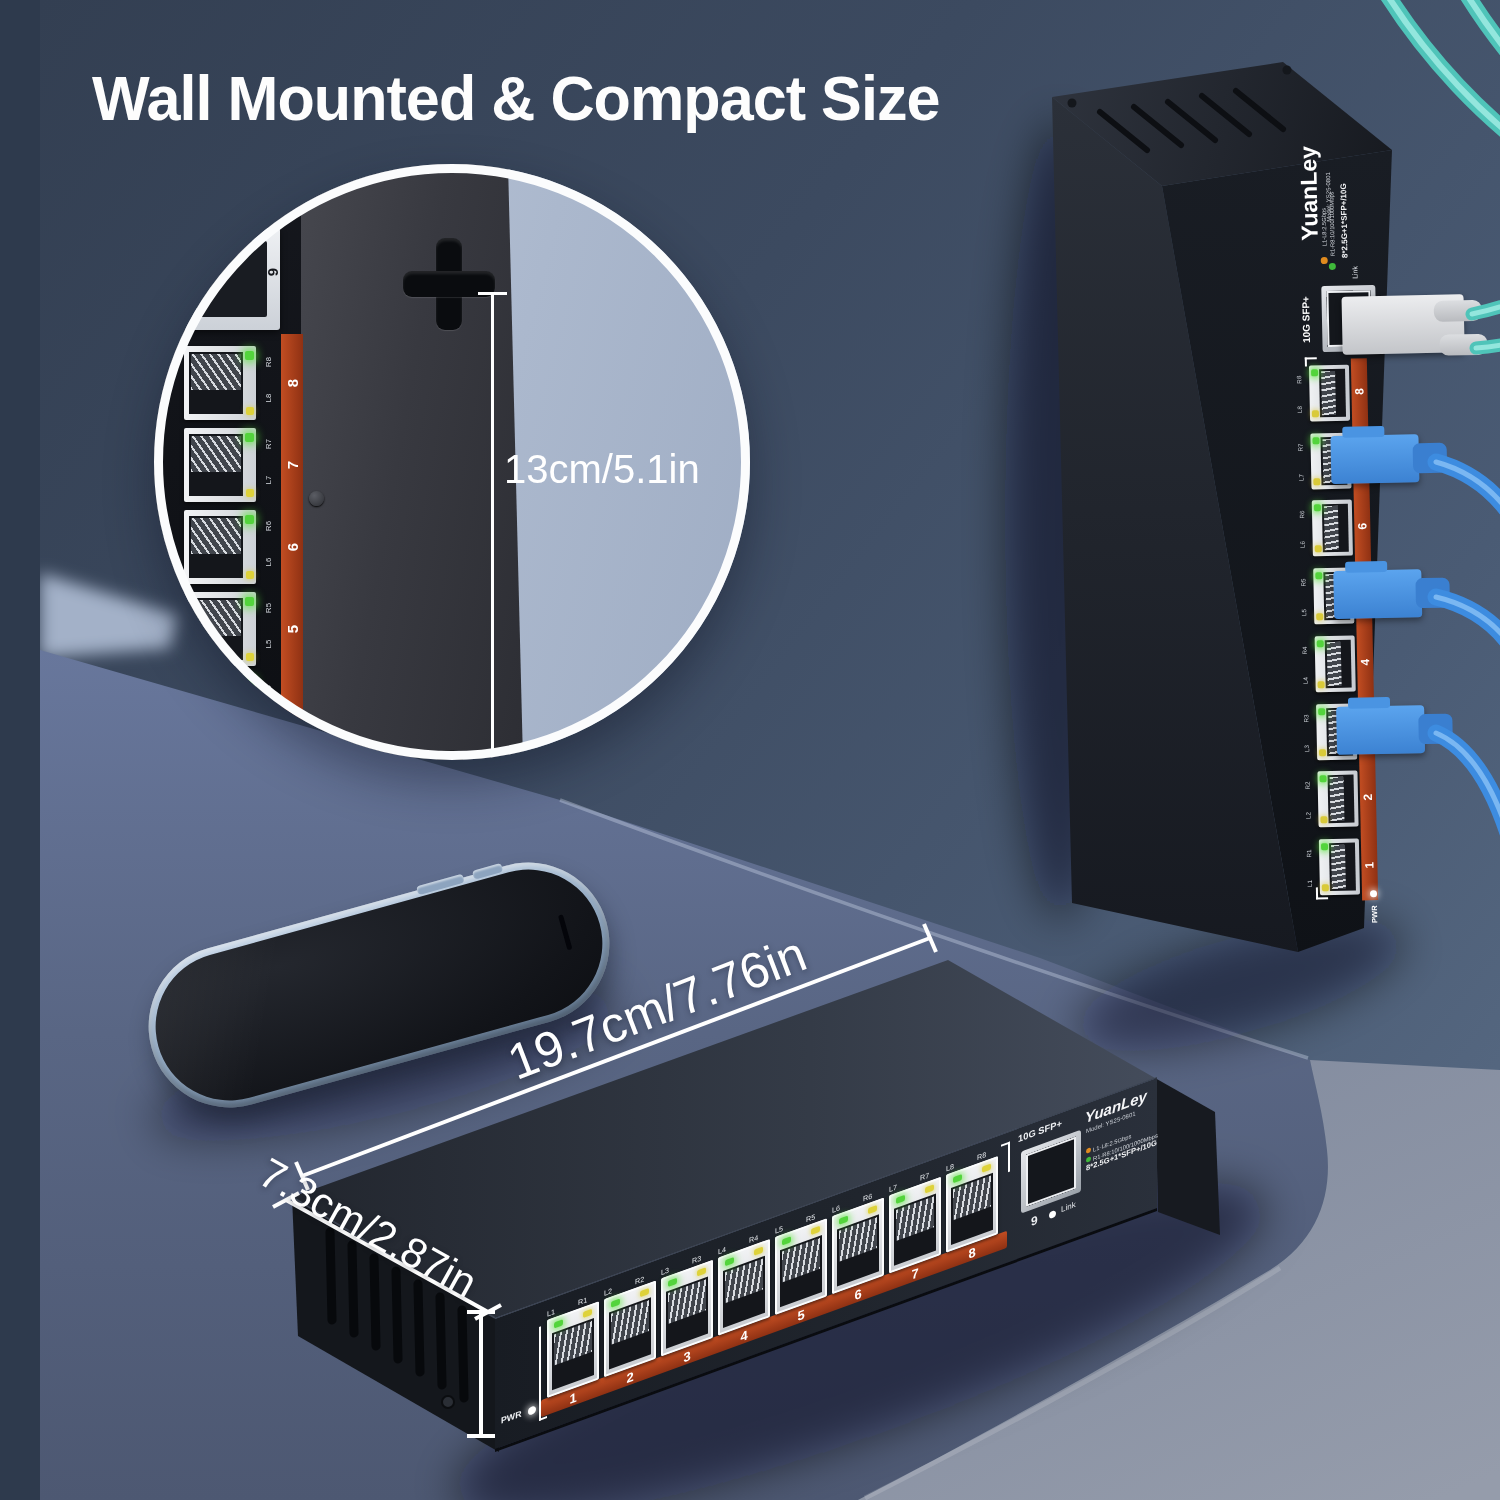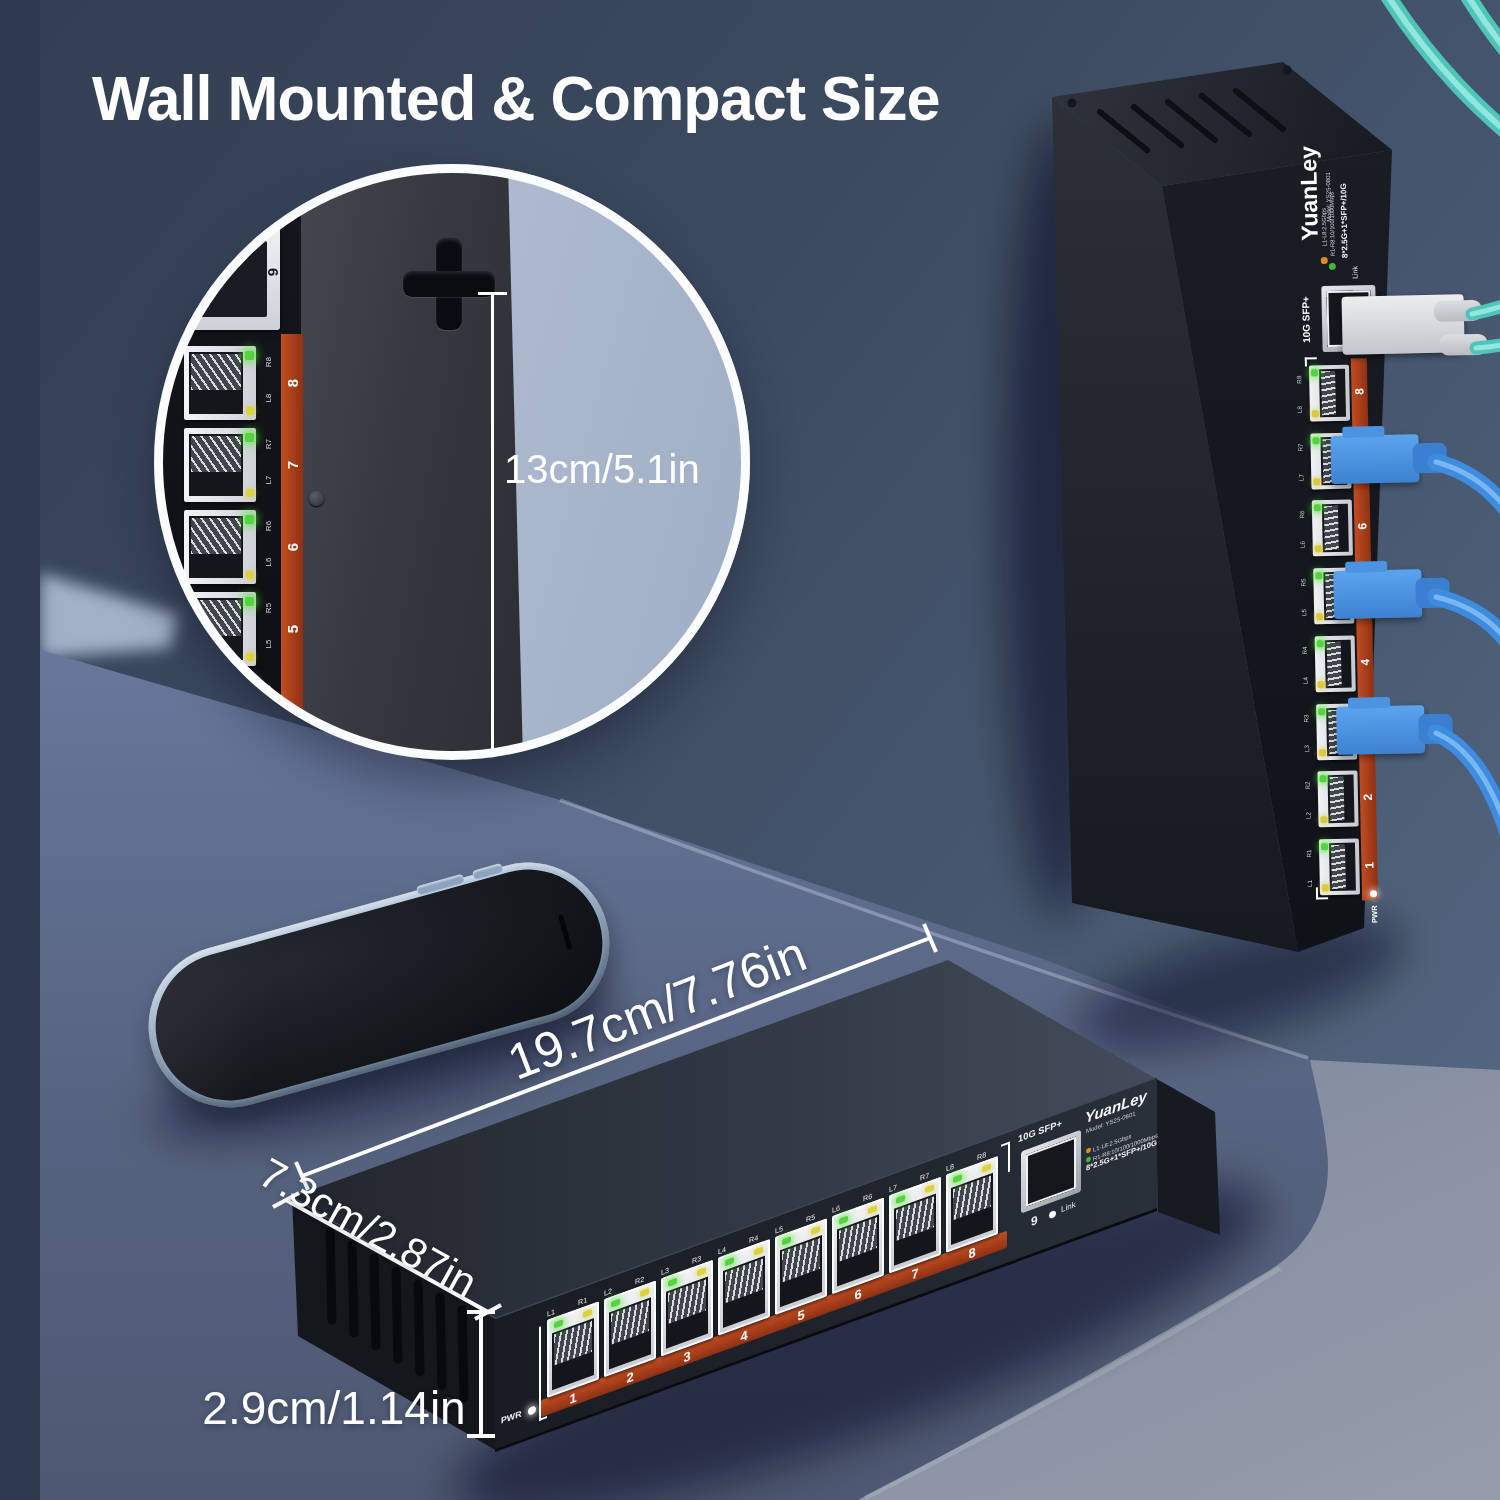--- a/index.html
+++ b/index.html
@@ -582,15 +582,14 @@
       <line x1="233" y1="1207" x2="259" y2="1193"></line>
       <line x1="435" y1="1319" x2="461" y2="1305"></line>
       <line x1="441" y1="1312" x2="441" y2="1436"></line>
       <line x1="427" y1="1312" x2="455" y2="1312"></line>
       <line x1="427" y1="1436" x2="455" y2="1436"></line>
     </g>
   </svg>
 
   <div class="vt dimTxt" style="left:617px;top:1008px;--r:-21deg;font-size:50px;z-index:55;">19.7cm/7.76in</div>
   <div class="vt dimTxt" style="left:328px;top:1228px;--r:29deg;font-size:42px;z-index:55;">7.3cm/2.87in</div>
-  <div class="vt dimTxt" style="left:294px;top:1408px;--r:0deg;font-size:46px;z-index:55;">2.9cm/1.14in</div>
 
 </div>
 
 </body></html>

